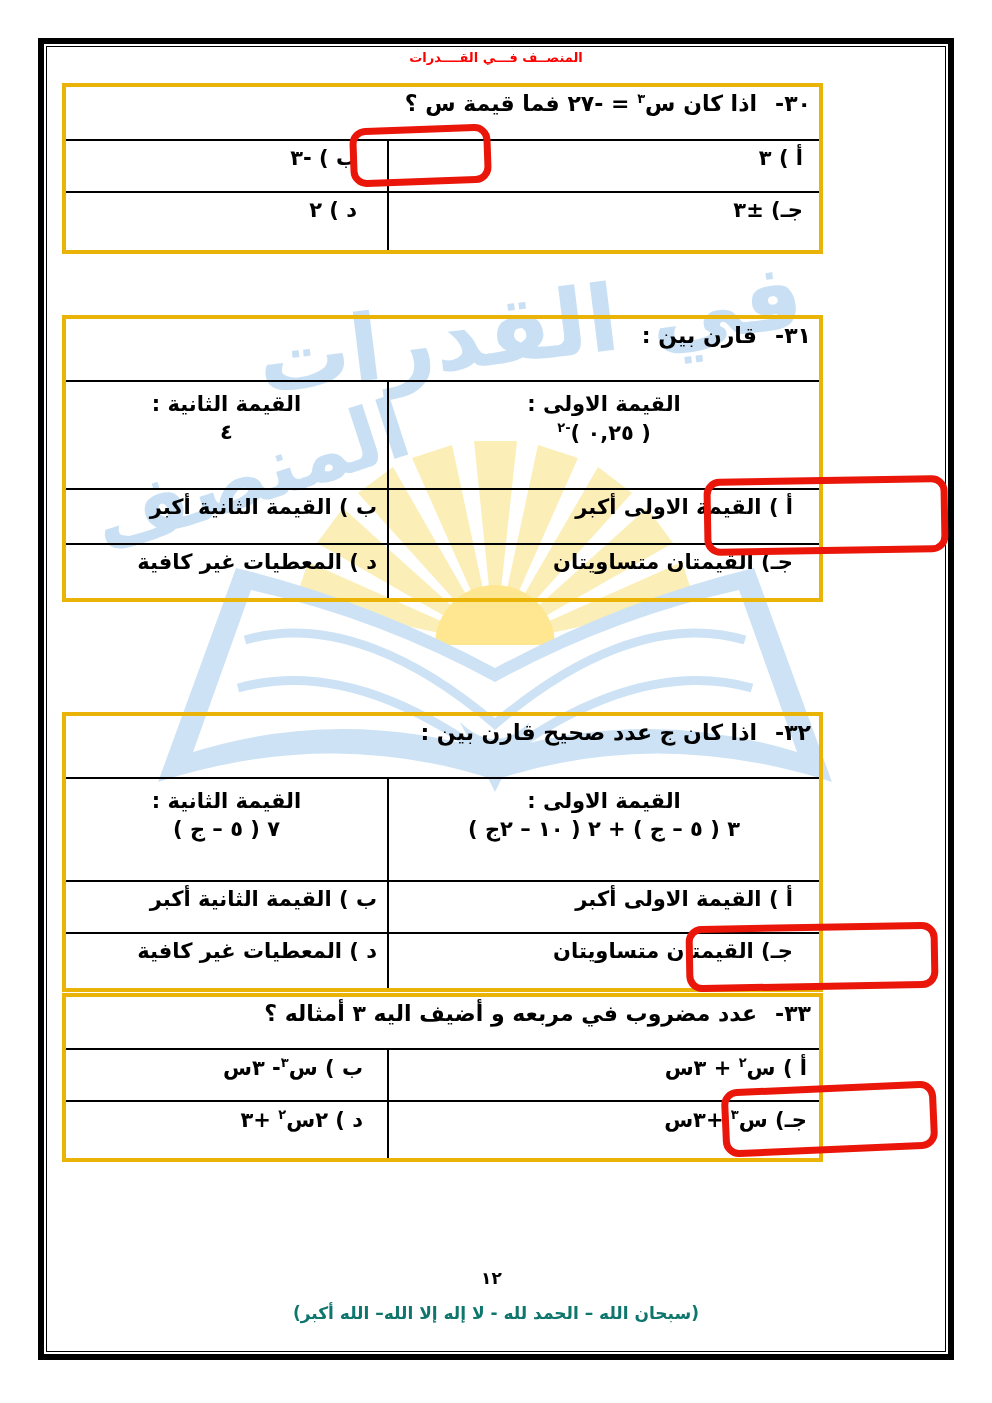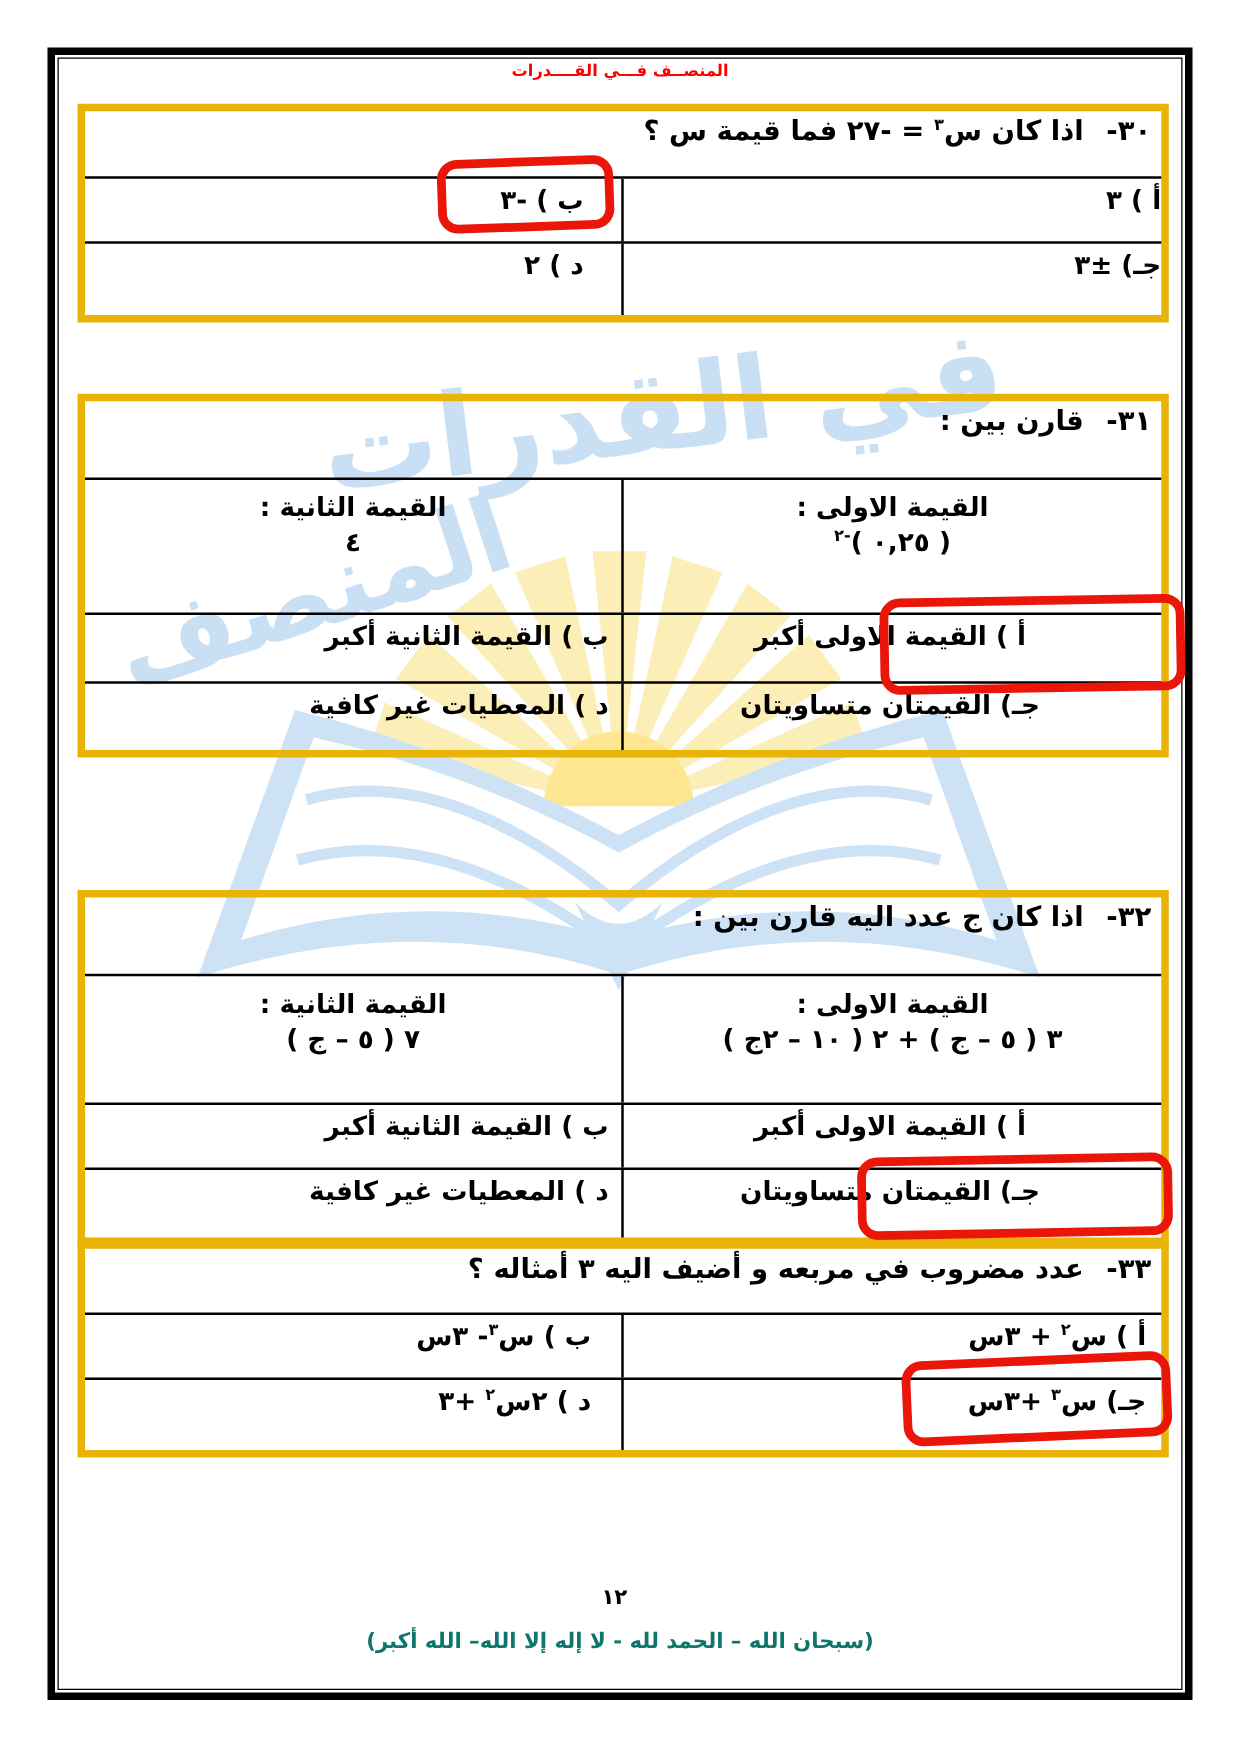--- a/index.html
+++ b/index.html
@@ -19,33 +19,33 @@
   .footer-dhikr{position:absolute;top:1303px;left:0;width:992px;text-align:center;
     color:#0f766e;font-size:17px;font-weight:bold;z-index:2;}
   
   .watermark{position:absolute;left:60px;top:280px;width:875px;height:520px;z-index:1;}
   .wm-svg{position:absolute;left:0;top:0;}
   .wm-text1{position:absolute;left:150px;top:-5px;width:640px;text-align:center;
     font-size:92px;font-weight:bold;color:#c9e0f4;transform:rotate(-7deg);white-space:nowrap;}
   .wm-text2{position:absolute;left:28px;top:148px;font-size:82px;font-weight:bold;
     color:#c9e0f4;transform:rotate(-18deg);white-space:nowrap;}
   
-  .qtable{position:absolute;left:62px;width:873px;border:6px solid #eab308;
+  .qtable{position:absolute;left:62px;width:761px;border:4px solid #eab308;
     box-sizing:border-box;direction:rtl;background:transparent;z-index:2;}
   .trow{display:flex;box-sizing:border-box;border-bottom:2px solid #000;}
   .trow:last-child{border-bottom:none;}
   .qrow{display:block;padding:4px 8px 0 0;font-size:22px;font-weight:bold;}
   .qnum{margin-left:18px;}
   .cell{box-sizing:border-box;}
   .cell.first{width:432px;border-left:2px solid #000;}
   .cell.second{flex:1;}
   .opt{font-size:21px;font-weight:bold;padding-top:5px;text-align:right;}
-  .q30 .opt.first{padding-right:0;}
+  .q30 .opt.first{padding-right:16px;}
   .q30 .opt.second{padding-right:30px;}
-  .q31 .opt.first,.q32 .opt.first{padding-right:4px;text-align:center;}
+  .q31 .opt.first,.q32 .opt.first{padding-right:26px;}
   .q31 .opt.second,.q32 .opt.second{padding-right:10px;}
   .q33 .opt.first{padding-right:12px;}
   .q33 .opt.second{padding-right:24px;}
   .val{display:flex;flex-direction:column;align-items:center;row-gap:4px;
     padding-top:10px;font-weight:bold;font-size:21px;}
   sup{font-size:13px;font-weight:bold;}
   
   .q30 .r1{height:54px;} .q30 .r2{height:52px;} .q30 .r3{height:57px;}
   .q31 .r1{height:63px;} .q31 .r2{height:108px;} .q31 .r3{height:55px;} .q31 .r4{height:53px;}
   .q32 .r1{height:63px;} .q32 .r2{height:103px;} .q32 .r3{height:52px;} .q32 .r4{height:54px;}
@@ -129,21 +129,21 @@
     <div class="cell second opt"><span>ب ) القيمة الثانية أكبر</span></div>
   </div>
   <div class="trow r4">
     <div class="cell first opt"><span>جـ) القيمتان متساويتان</span></div>
     <div class="cell second opt"><span>د ) المعطيات غير كافية</span></div>
   </div>
 </div>
 
 <div class="qtable q32 t-q32">
   <div class="trow r1 qrow">
-    <span class="qnum">٣٢-</span><span>اذا كان ج عدد اليه قارن بين :</span>
+    <span class="qnum">٣٢-</span><span>اذا كان ج عدد صحيح قارن بين :</span>
   </div>
   <div class="trow r2">
     <div class="cell first val">
       <div>القيمة الاولى :</div>
       <div>٣ ( ٥ – ج ) + ٢ ( ١٠ – ٢ج )</div>
     </div>
     <div class="cell second val">
       <div>القيمة الثانية :</div>
       <div>٧ ( ٥ – ج )</div>
     </div>

